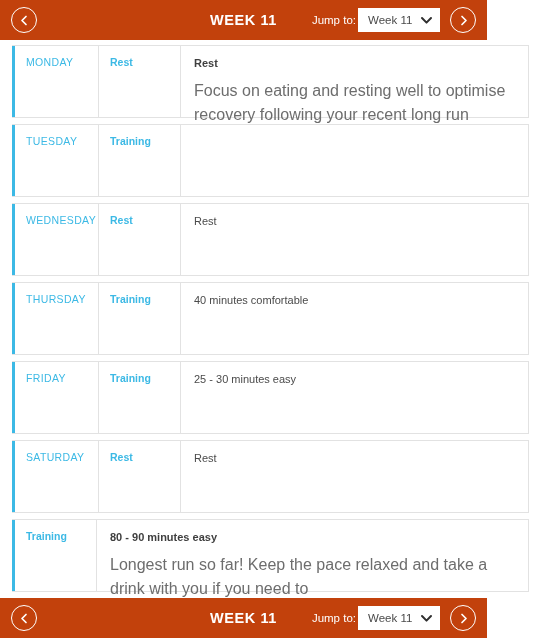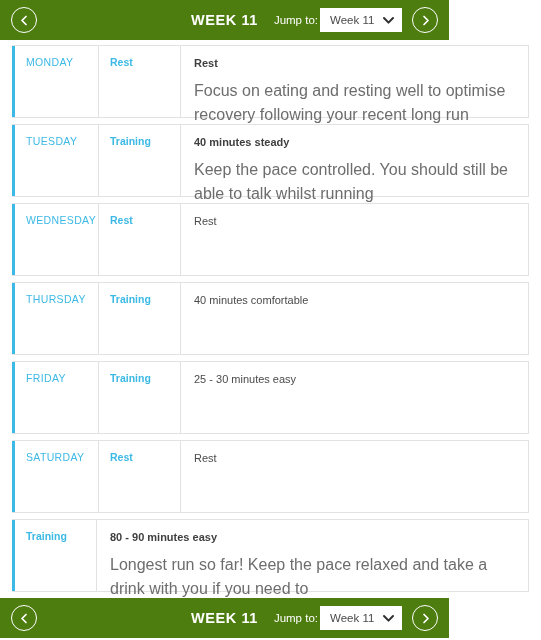--- a/index.html
+++ b/index.html
@@ -14,24 +14,24 @@
     height: 640px;
     font-family: "Liberation Sans", sans-serif;
     color: #4a4a4a;
     overflow: hidden;
   }
 
   
   .navbar {
     position: relative;
     height: 40px;
-    background: #4d7c0f;
+    background: #c2410c;
     display: flex;
     align-items: center;
-    width: 449px;
+    width: 487px;
   }
   .navbar.header { margin-bottom: 5px; }
   .navbar.footer { margin-top: 4px; }
 
   .nav-arrow {
     width: 26px;
     height: 26px;
     border: 1.6px solid #ffffff;
     border-radius: 50%;
     display: flex;
@@ -203,24 +203,20 @@
       </div>
     </div>
     <div class="day-card">
       <div class="accent"></div>
       <div class="col-day">
         <div class="day-label">TUESDAY</div>
       </div>
       <div class="col-type">
         <div class="type-label">Training</div>
       </div>
-      <div class="col-detail">
-        <div class="detail-title">40 minutes steady</div>
-        <div class="detail-desc">Keep the pace controlled. You should still be able to talk whilst running</div>
-      </div>
     </div>
     <div class="day-card">
       <div class="accent"></div>
       <div class="col-day">
         <div class="day-label">WEDNESDAY</div>
       </div>
       <div class="col-type">
         <div class="type-label">Rest</div>
       </div>
       <div class="col-detail">

